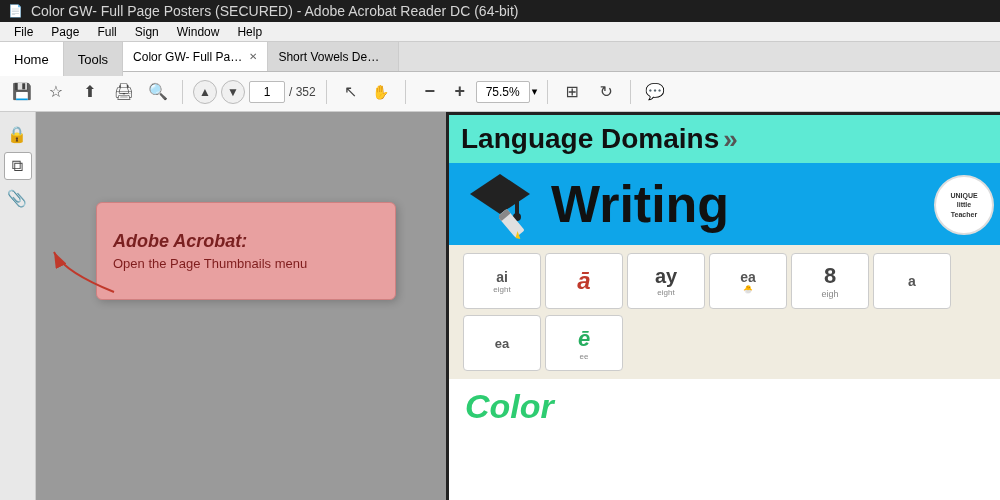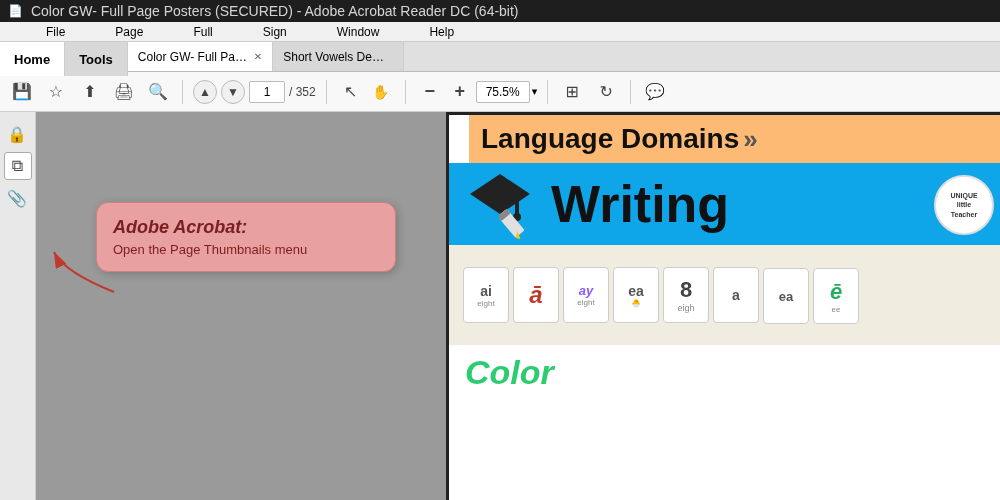--- a/index.html
+++ b/index.html
@@ -25,37 +25,36 @@
       height: 20px;
       font-size: 12px;
       padding: 0 6px;
       gap: 2px;
       border-bottom: 1px solid #ccc;
     }
     .menu-item {
       padding: 2px 8px;
       cursor: pointer;
       border-radius: 2px;
-      margin-left: 32px;
     }
 
     
     #tab-bar {
       background: #e0e0e0;
       display: flex;
       align-items: stretch;
       height: 30px;
       border-bottom: 1px solid #bbb;
     }
     .tab-nav {
       display: flex;
       align-items: center;
       padding: 17px 14px;
       font-size: 13px;
-      font-weight: 700;
+      font-weight: 400;
       cursor: pointer;
       border-right: 1px solid #ccc;
     }
     .tab-nav.active { background: #fff; }
     .tab-nav:not(.active) { background: #d8d8d8; }
 
     .tab-item {
       display: flex;
       align-items: center;
       padding: 0 10px;
@@ -172,22 +171,22 @@
     }
 
     
     #callout {
       position: absolute;
       left: 60px;
       top: 90px;
       width: 300px;
       background: #e8a0a0;
       border: 1px solid #d08080;
-      border-radius: 12px;
-      padding: 14px 16px;
+      border-radius: 6px;
+      padding: 28px 16px;
       box-shadow: 2px 2px 8px rgba(0,0,0,0.2);
       z-index: 10;
     }
     #callout .callout-title {
       font-size: 18px;
       font-weight: 900;
       color: #7a2020;
       font-style: italic;
     }
     #callout .callout-body {
@@ -207,26 +206,25 @@
     #pdf-content {
       flex: 1;
       background: #fff;
       border-left: 3px solid #222;
       border-top: 3px solid #222;
       overflow: hidden;
       position: relative;
     }
 
     .pdf-header-bar {
-      background: #fdba74;
+      background: #5eead4;
       display: flex;
       align-items: center;
       padding: 8px 12px;
       gap: 8px;
-      margin-left: 20px;
     }
     .language-domains-text {
       font-size: 26px;
       font-weight: bold;
       color: #222;
       display: flex;
       align-items: center;
     }
 
     .writing-section {
@@ -246,21 +244,21 @@
       background: #f0ece0;
       display: flex;
       flex-wrap: wrap;
       gap: 4px;
       align-items: center;
     }
     .hex-item {
       background: #fff;
       border: 1.5px solid #ccc;
       border-radius: 4px;
-      width: 46px; height: 56px;
+      width: 78px; height: 56px;
       display: flex; flex-direction: column;
       align-items: center; justify-content: center;
       font-size: 11px;
       color: #333;
       position: relative;
     }
 
     .color-section {
       background: #fff;
       padding: 8px 16px;
@@ -421,21 +419,21 @@
 
         <div style="display:flex;gap:4px;">
           <div class="hex-item">
             <div style="font-size:14px;font-weight:bold;color:#555;">ai</div>
             <div style="font-size:8px;color:#888;">eight</div>
           </div>
           <div class="hex-item">
             <div style="font-size:24px;font-weight:bold;color:#c0392b;font-style:italic;">ā</div>
           </div>
           <div class="hex-item">
-            <div style="font-size:13px;font-weight:bold;color:#8b5cf6;font-style:italic;">ay</div>
+            <div style="font-size:20px;font-weight:bold;color:#404040;">ay</div>
             <div style="font-size:8px;color:#888;">eight</div>
           </div>
           <div class="hex-item">
             <div style="font-size:14px;font-weight:bold;color:#555;">ea</div>
             <div style="font-size:8px;color:#888;">🐣</div>
           </div>
           <div class="hex-item">
             <div style="font-size:22px;font-weight:bold;color:#444;">8</div>
             <div style="font-size:9px;color:#888;">eigh</div>
           </div>

